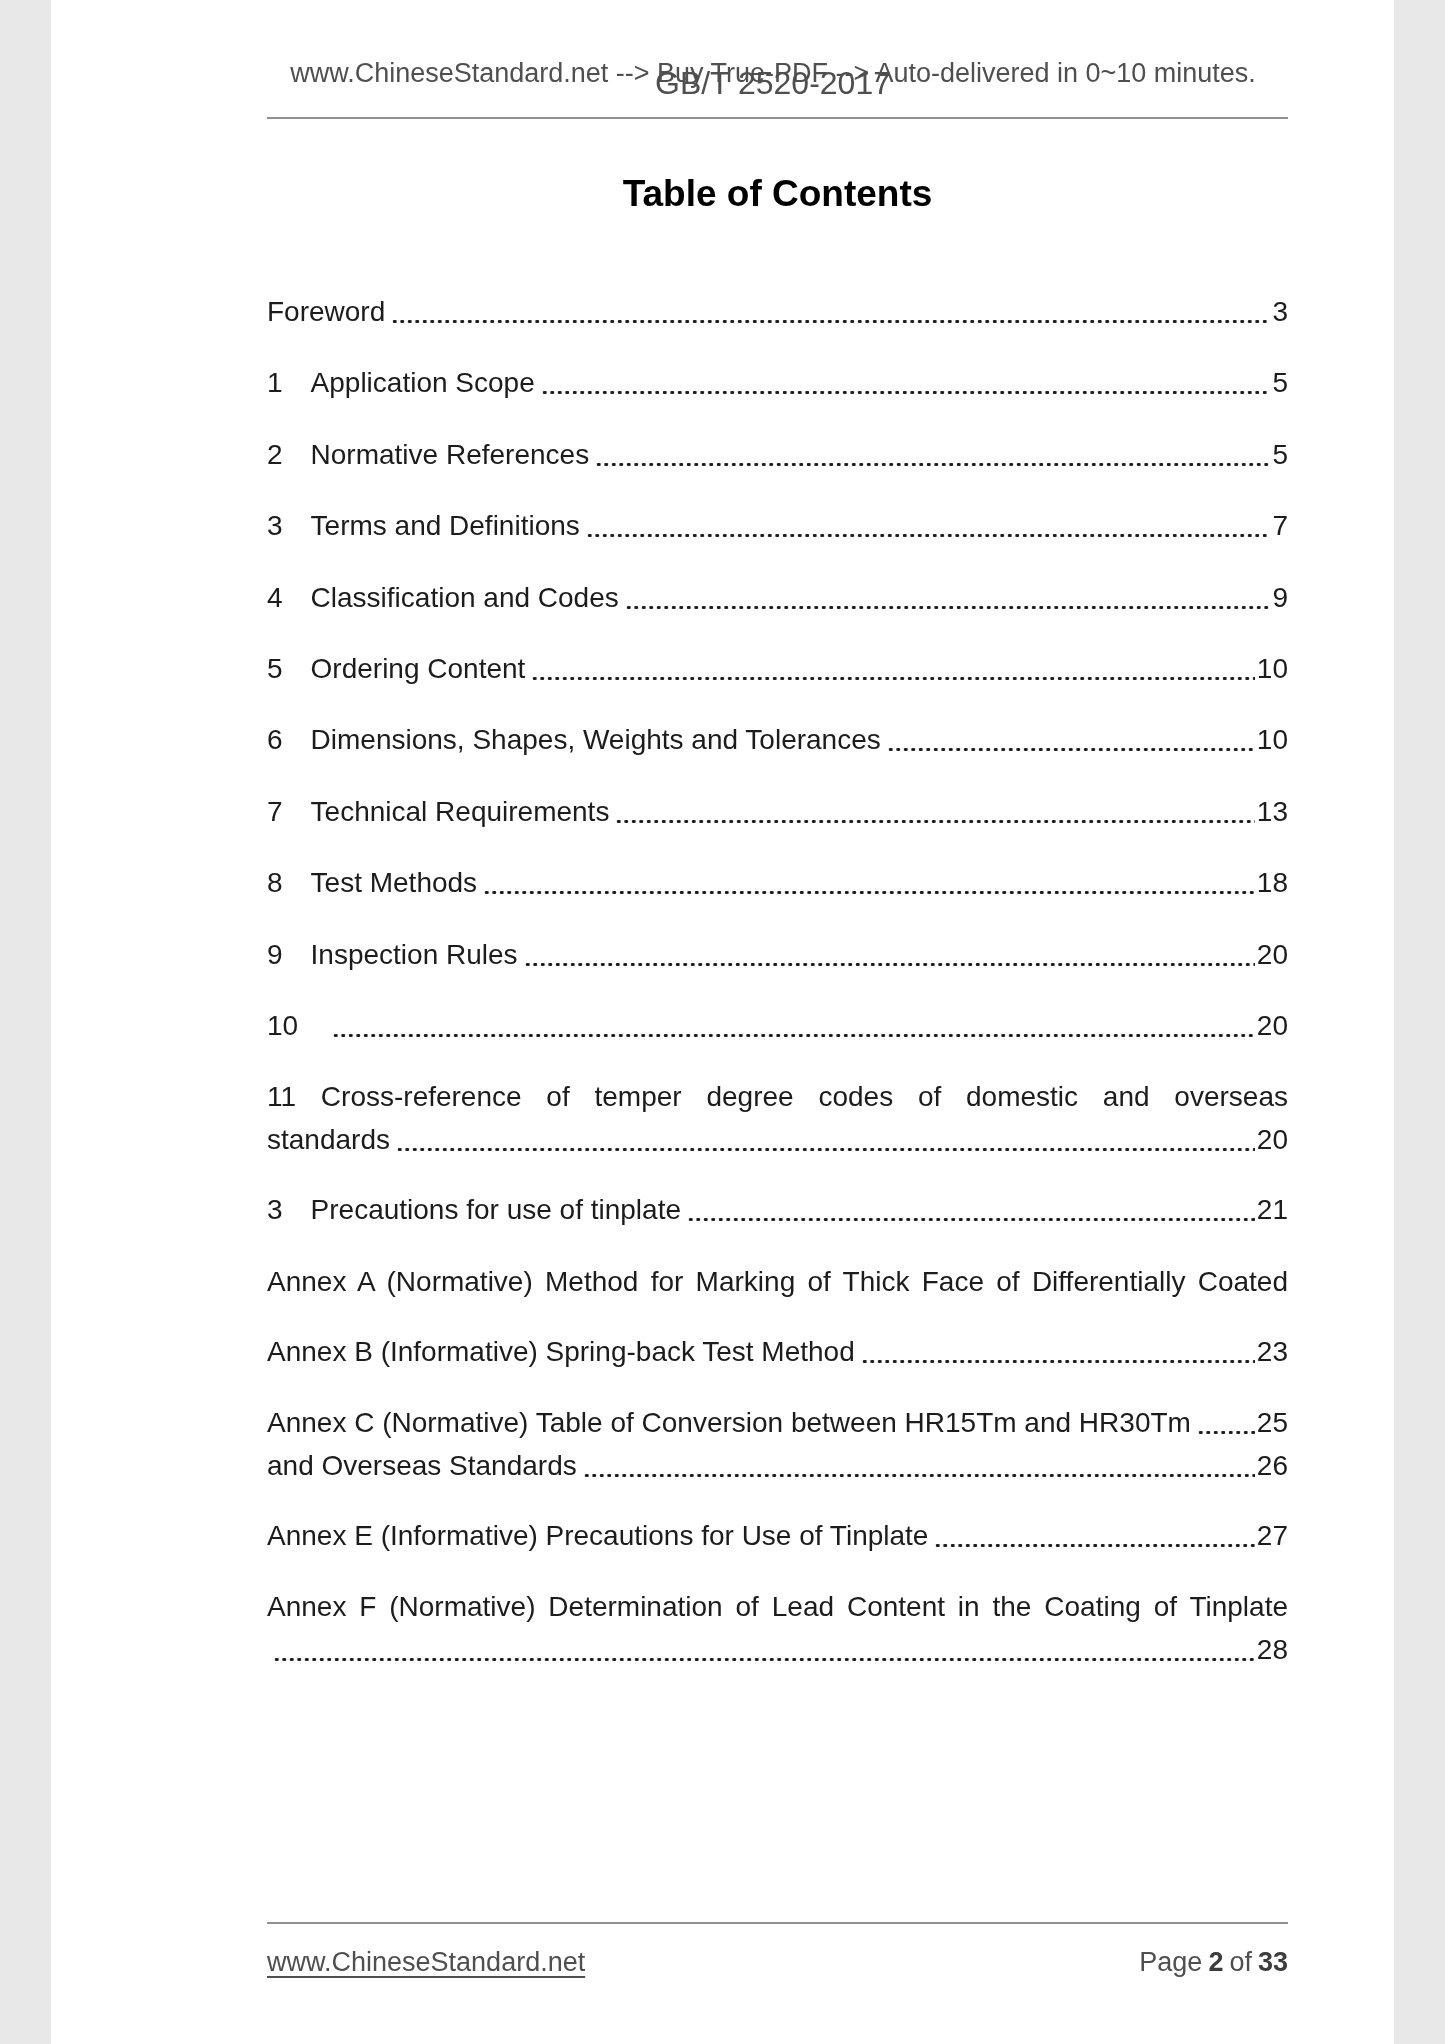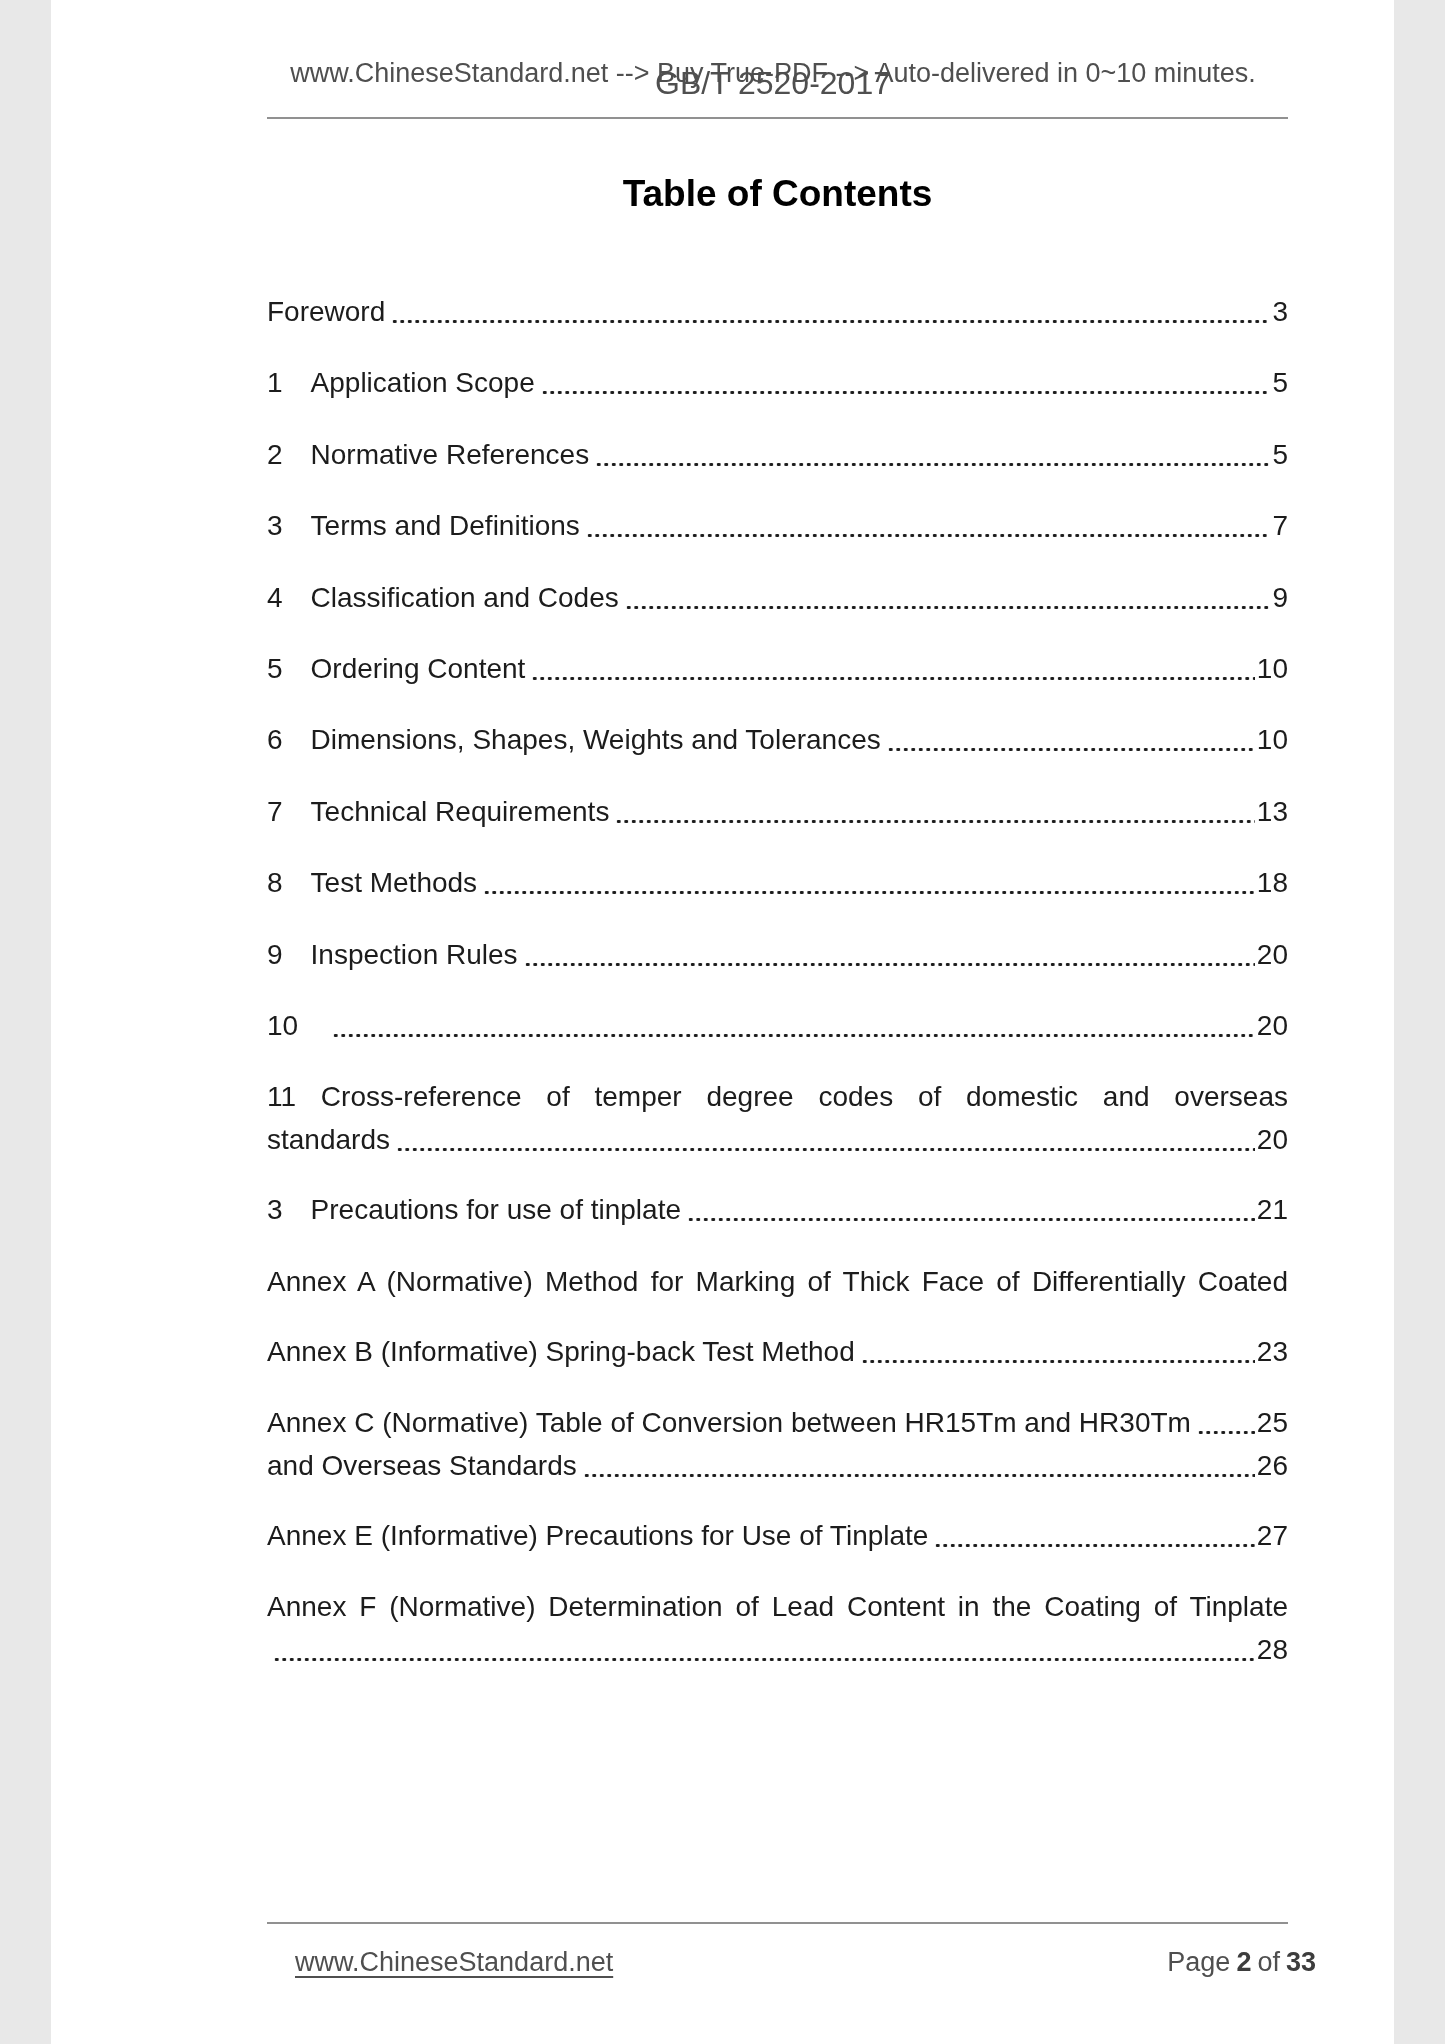--- a/index.html
+++ b/index.html
@@ -61,21 +61,21 @@
   .toc .row.justify{
     display:block;
     text-align:justify;
     text-align-last:justify;
   }
   .toc .row.justify .num{margin-right:0;}
   
   .footer{
     position:absolute;top:1945px;left:216px;width:1021px;
     display:flex;justify-content:space-between;align-items:baseline;
-    font-size:27px;line-height:34px;color:#4f4f4f;margin-left:28px;
+    font-size:27px;line-height:34px;color:#4f4f4f;
   }
   .footer .site{
     color:#4f4f4f;text-decoration:underline;
     text-decoration-thickness:2px;text-underline-offset:5px;
     cursor:pointer;
   }
   .footer .pageinfo span{margin-left:6px;}
   .footer .pg-bold{font-weight:bold;color:#3d3d3d;}
 </style>
 </head>

